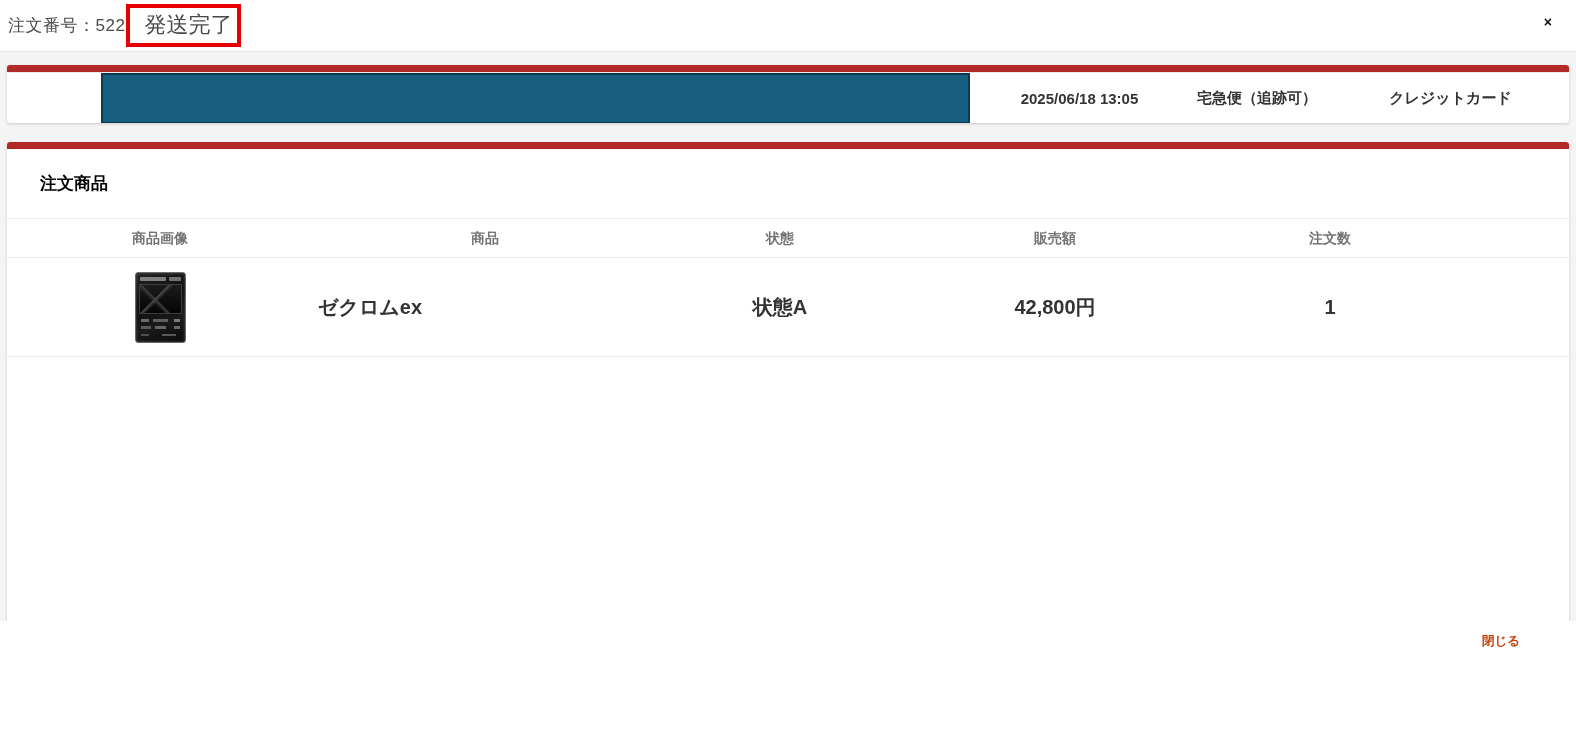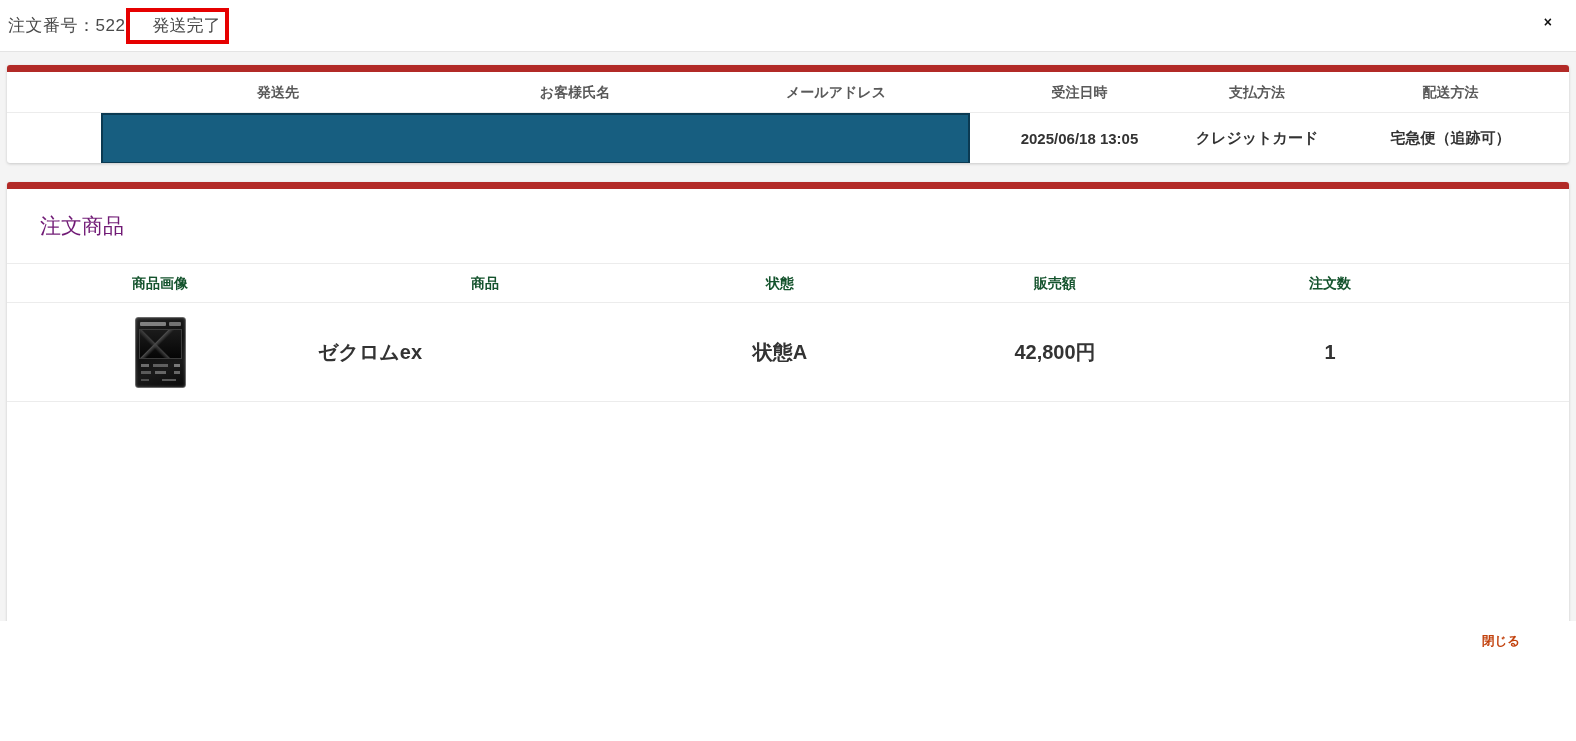--- a/index.html
+++ b/index.html
@@ -2,41 +2,41 @@
 <html><head>
 <meta charset="utf-8">
 <style>
   * { margin: 0; padding: 0; box-sizing: border-box; }
   html, body { width: 1576px; height: 741px; font-family: "Liberation Sans", "DejaVu Sans", sans-serif; background: #ffffff; }
   .modal { width: 1576px; height: 662px; display: flex; flex-direction: column; overflow: hidden; }
 
   
   .modal-header { height: 52px; background: #ffffff; position: relative; display: flex; align-items: center; padding-left: 8px; border-bottom: 1px solid #e4e4e4; flex: 0 0 auto; }
   .order-label { font-size: 17px; color: #4a4a4a; letter-spacing: 0.5px; }
-  .status-box { display: inline-block; border: 4px solid #e60000; padding: 2px 5px 3px 22px; margin-left: 1px; font-size: 17px; color: #4a4a4a; }
+  .status-box { display: inline-block; border: 4px solid #e60000; padding: 2px 5px 3px 14px; margin-left: 1px; font-size: 22px; color: #4a4a4a; }
   .close-x { position: absolute; right: 24px; top: 15px; font-size: 14px; font-weight: 700; color: #111; cursor: pointer; line-height: 1; }
 
   
   .modal-body { flex: 1 1 auto; background: #f4f4f4; padding: 13px 7px 15px 7px; overflow: hidden; }
   .panel { background: #ffffff; border-radius: 3px; box-shadow: 0 1px 3px rgba(0,0,0,0.18); overflow: hidden; }
   .red-bar { height: 7px; background: #b22a27; }
 
   
   .info-grid { display: grid; grid-template-columns: 94px 354px 240px 282px 205px 150px 237px; }
   .info-grid.hdr > div { height: 40px; line-height: 40px; text-align: center; font-size: 14px; font-weight: 600; color: #595959; }
   .info-grid.row { position: relative; height: 51px; border-top: 1px solid #ececec; }
   .info-grid.row > div { display: flex; align-items: center; justify-content: center; font-size: 15px; font-weight: 600; color: #333; }
   .redaction-box { position: absolute; left: 94px; top: 0; width: 869px; height: 51px; background: #175e80; border: 2px solid #0b3a52; }
 
   
   .items-panel { margin-top: 19px; min-height: 503px; }
-  .items-title { padding: 23px 0 23px 33px; font-size: 21px; color: #701a75; font-weight: 400; }
+  .items-title { padding: 23px 0 23px 33px; font-size: 17px; color: #000000; font-weight: 700; }
   .items-grid { display: grid; grid-template-columns: 306px 344px 246px 304px 246px 116px; }
   .items-grid.hdr { border-top: 1px solid #ececec; border-bottom: 1px solid #ececec; }
-  .items-grid.hdr > div { height: 38px; line-height: 38px; text-align: center; font-size: 14px; font-weight: 600; color: #14532d; }
+  .items-grid.hdr > div { height: 38px; line-height: 38px; text-align: center; font-size: 14px; font-weight: 600; color: #737373; }
   .items-grid.row { border-bottom: 1px solid #ececec; }
   .items-grid.row > div { height: 98px; display: flex; align-items: center; justify-content: center; font-size: 20px; font-weight: 600; color: #333; }
   .cell-name { transform: translateX(-115px); }
 
   
   .card-img { position: relative; width: 51px; height: 71px; background: linear-gradient(160deg, #232323 0%, #0e0e0e 40%, #1a1a1a 70%, #0a0a0a 100%); border: 1px solid #6a6a6a; border-radius: 3px; box-shadow: inset 0 0 3px rgba(255,255,255,0.25); overflow: hidden; }
   .card-img .namebar { position: absolute; top: 4px; left: 4px; width: 26px; height: 4px; background: #9a9a9a; opacity: .8; border-radius: 1px; }
   .card-img .hp { position: absolute; top: 4px; right: 4px; width: 12px; height: 4px; background: #8a8a8a; opacity: .8; border-radius: 1px; }
   .card-img .art { position: absolute; top: 11px; left: 3px; right: 3px; height: 30px; border: 1px solid #3d3d3d; background:
       linear-gradient(135deg, transparent 40%, #4a4a4a 42%, transparent 50%),
@@ -58,37 +58,28 @@
   <div class="modal-header">
     <span class="order-label">注文番号：522</span>
     <span class="status-box">発送完了</span>
     <span class="close-x">×</span>
   </div>
 
   <div class="modal-body">
 
     <div class="panel">
       <div class="red-bar"></div>
-      <div class="info-grid hdr">
-        <div></div>
-        <div>発送先</div>
-        <div>お客様氏名</div>
-        <div>メールアドレス</div>
-        <div>受注日時</div>
-        <div>支払方法</div>
-        <div>配送方法</div>
-      </div>
       <div class="info-grid row">
         <div></div>
         <div></div>
         <div></div>
         <div></div>
         <div>2025/06/18 13:05</div>
+        <div>宅急便（追跡可）</div>
         <div>クレジットカード</div>
-        <div>宅急便（追跡可）</div>
         <div class="redaction-box"></div>
       </div>
     </div>
 
     <div class="panel items-panel">
       <div class="red-bar"></div>
       <div class="items-title">注文商品</div>
       <div class="items-grid hdr">
         <div>商品画像</div>
         <div>商品</div>

